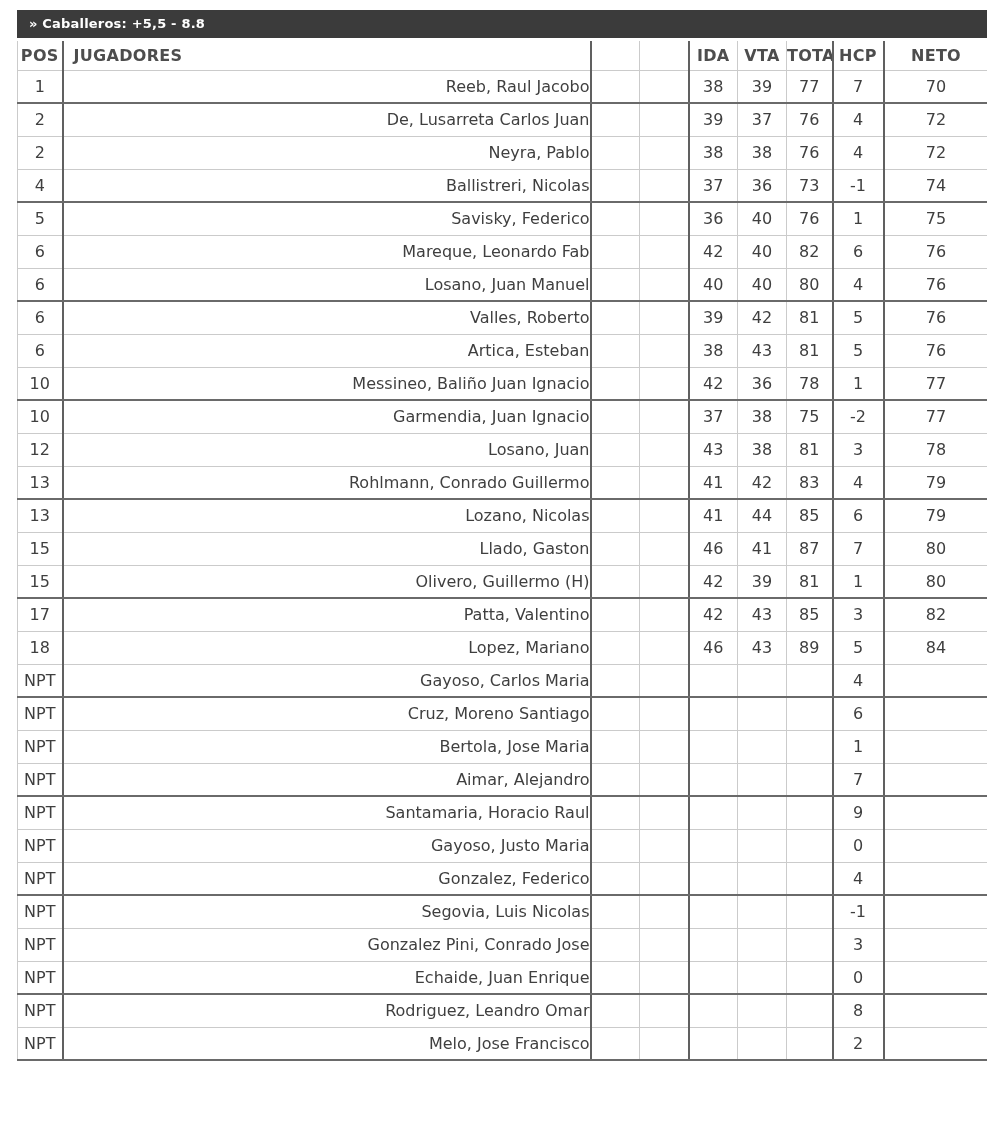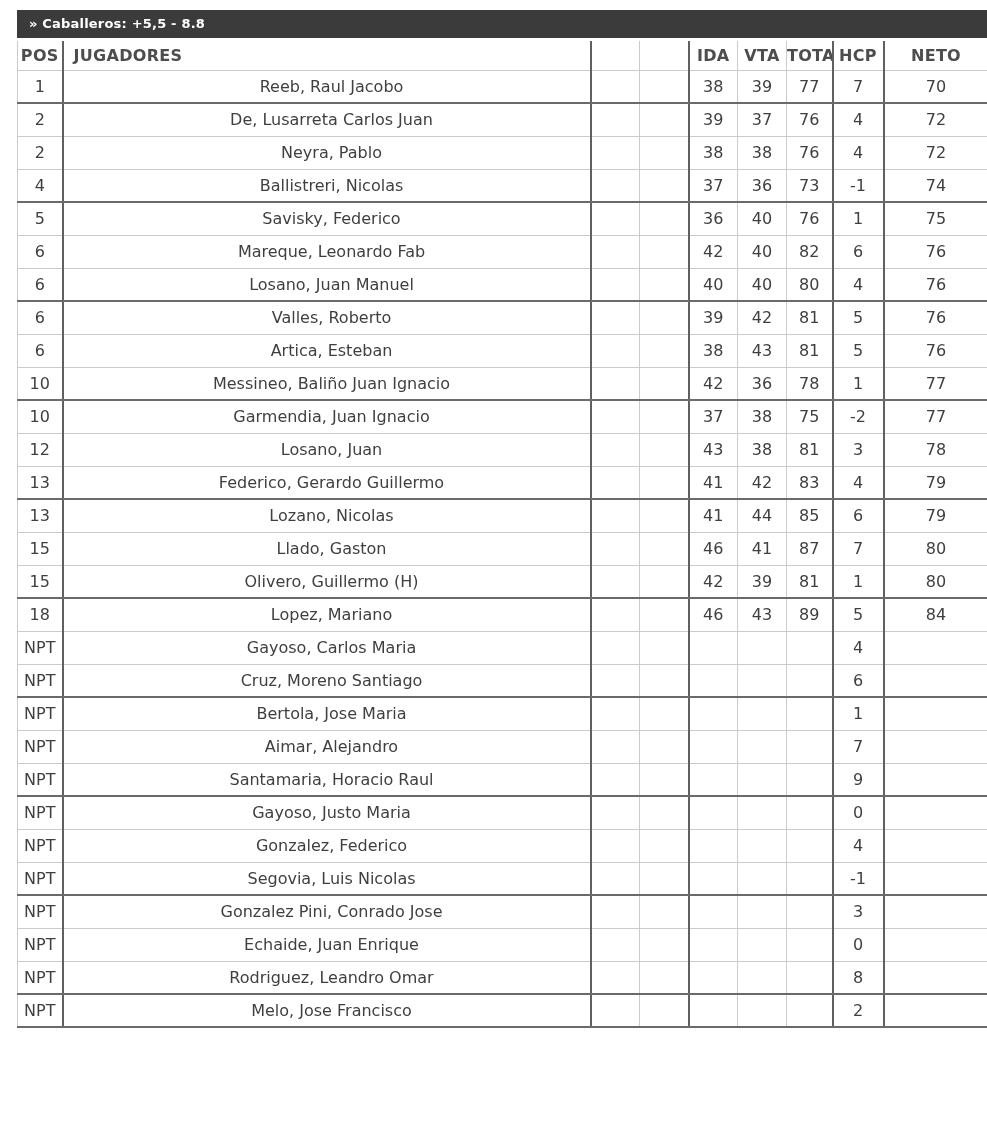--- a/index.html
+++ b/index.html
@@ -62,21 +62,21 @@
     letter-spacing: 0.3px;
   }
   thead th.al { text-align: left; padding-left: 10px; }
 
   tbody td {
     height: 33px;
     font-size: 16px;
     text-align: center;
     border-bottom: 1px solid #cbcbcb;
   }
-  tbody td.al { text-align: center; padding-left: 10px; }
+  tbody td.al { text-align: right; padding-left: 10px; }
 
   
   tbody tr:nth-child(3n+1) td { border-bottom: 2px solid #6a6a6a; }
   tbody tr:last-child td       { border-bottom: 2px solid #6a6a6a; }
 
   
   .bl-light { border-left: 1px solid #cbcbcb; }
   .br-light { border-right: 1px solid #cbcbcb; }
   .br-dark  { border-right: 2px solid #606060; }
 </style>
@@ -241,21 +241,21 @@
             <td class="br-light"></td>
             <td class="br-dark"></td>
             <td class="br-light">43</td>
             <td class="br-light">38</td>
             <td class="br-dark">81</td>
             <td class="br-dark">3</td>
             <td>78</td>
           </tr>
           <tr>
             <td class="bl-light br-dark">13</td>
-            <td class="al br-dark">Federico, Gerardo Guillermo</td>
+            <td class="al br-dark">Rohlmann, Conrado Guillermo</td>
             <td class="br-light"></td>
             <td class="br-dark"></td>
             <td class="br-light">41</td>
             <td class="br-light">42</td>
             <td class="br-dark">83</td>
             <td class="br-dark">4</td>
             <td>79</td>
           </tr>
           <tr>
             <td class="bl-light br-dark">13</td>
@@ -284,20 +284,31 @@
             <td class="al br-dark">Olivero, Guillermo (H)</td>
             <td class="br-light"></td>
             <td class="br-dark"></td>
             <td class="br-light">42</td>
             <td class="br-light">39</td>
             <td class="br-dark">81</td>
             <td class="br-dark">1</td>
             <td>80</td>
           </tr>
           <tr>
+            <td class="bl-light br-dark">17</td>
+            <td class="al br-dark">Patta, Valentino</td>
+            <td class="br-light"></td>
+            <td class="br-dark"></td>
+            <td class="br-light">42</td>
+            <td class="br-light">43</td>
+            <td class="br-dark">85</td>
+            <td class="br-dark">3</td>
+            <td>82</td>
+          </tr>
+          <tr>
             <td class="bl-light br-dark">18</td>
             <td class="al br-dark">Lopez, Mariano</td>
             <td class="br-light"></td>
             <td class="br-dark"></td>
             <td class="br-light">46</td>
             <td class="br-light">43</td>
             <td class="br-dark">89</td>
             <td class="br-dark">5</td>
             <td>84</td>
           </tr>

